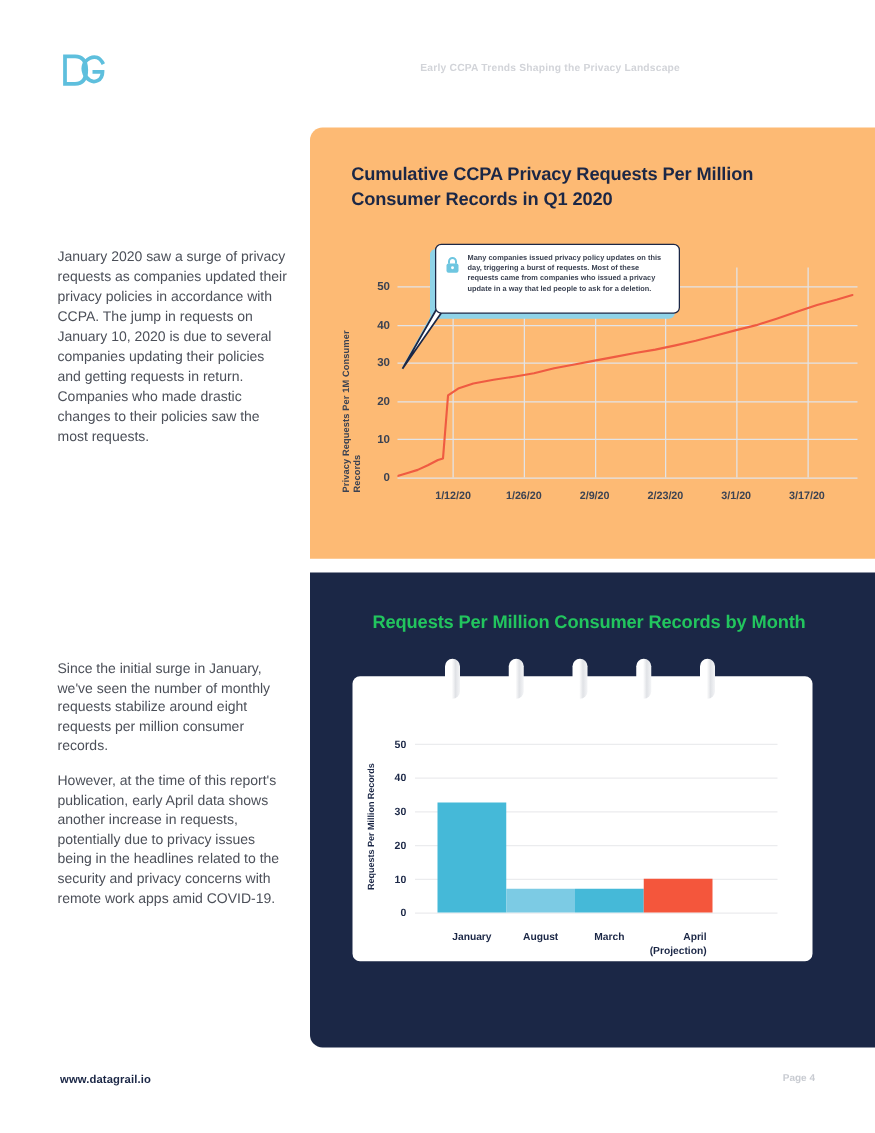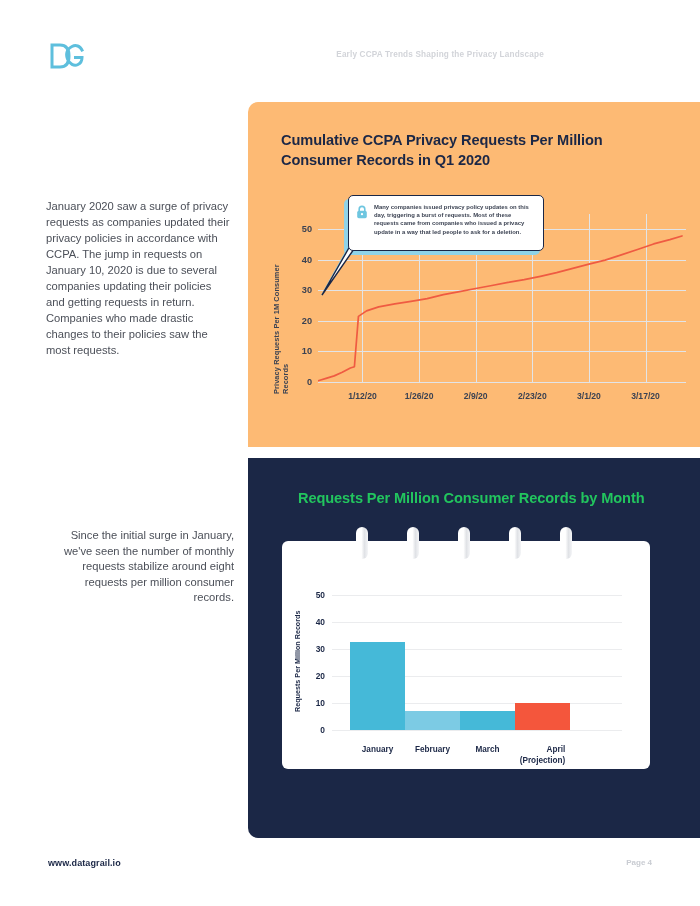--- a/index.html
+++ b/index.html
@@ -43,21 +43,20 @@
     line-height: 16px;
     color: #4b4f58;
   }
   .left-col-2 {
     position: absolute;
     left: 46px; top: 528px;
     width: 188px;
     font-size: 11.2px;
     line-height: 15.6px;
     color: #4b4f58;
-    text-align: right;
   }
   .left-col-2 p + p { margin-top: 12px; }
 
   
   .panel-light {
     position: absolute;
     left: 248px; top: 102px;
     width: 452px;
     height: 345px;
     background: #fdba74;
@@ -310,20 +309,21 @@
       <path d="M32 7 C30 3 26 1.5 22 3.5 C17 6 15.5 11 17.5 16 C19.5 21 24 23.5 28 21.5 C31 20 32 17.5 32 14.5 L25.5 14.5" fill="none" stroke="#5ebfdd" stroke-width="3" stroke-linecap="square"></path>
     </svg>
   </div>
   <div class="header-title">Early CCPA Trends Shaping the Privacy Landscape</div>
 </div>
 
 <div class="left-col-1">January 2020 saw a surge of privacy requests as companies updated their privacy policies in accordance with CCPA. The jump in requests on January 10, 2020 is due to several companies updating their policies and getting requests in return. Companies who made drastic changes to their policies saw the most requests.</div>
 
 <div class="left-col-2">
   <p>Since the initial surge in January, we've seen the number of monthly requests stabilize around eight requests per million consumer records.</p>
+  <p>However, at the time of this report's publication, early April data shows another increase in requests, potentially due to privacy issues being in the headlines related to the security and privacy concerns with remote work apps amid COVID-19.</p>
 </div>
 
 <div class="panel-light">
   <div class="panel-light-title">Cumulative CCPA Privacy Requests Per Million Consumer Records in Q1 2020</div>
 
   <div class="linechart-wrap">
     <div class="ylabel-rot">Privacy Requests Per 1M Consumer Records</div>
     <div class="plot2-holder"></div>
     <div class="plot1" id="plot1">
         <div class="gridline-h" style="top: 168px;"></div>
@@ -391,21 +391,21 @@
           <div class="ytick2" style="top: 81px;">20</div>
           <div class="gridline-h2" style="top: 54px;"></div>
           <div class="ytick2" style="top: 54px;">30</div>
           <div class="gridline-h2" style="top: 27px;"></div>
           <div class="ytick2" style="top: 27px;">40</div>
           <div class="gridline-h2" style="top: 0px;"></div>
           <div class="ytick2" style="top: 0px;">50</div>
           <div class="bar" style="left: 18px; width: 55px; height: 87.75px; background: rgb(69, 185, 216);"></div>
           <div class="bar-label" style="left: 45.5px;"><span>January</span></div>
           <div class="bar" style="left: 73px; width: 55px; height: 19.44px; background: rgb(124, 203, 228);"></div>
-          <div class="bar-label" style="left: 100.5px;"><span>February</span></div>
+          <div class="bar-label" style="left: 100.5px;"><span>August</span></div>
           <div class="bar" style="left: 128px; width: 55px; height: 19.44px; background: rgb(69, 185, 216);"></div>
           <div class="bar-label" style="left: 155.5px;"><span>March</span></div>
           <div class="bar" style="left: 183px; width: 55px; height: 27px; background: rgb(244, 86, 60);"></div>
           <div class="bar-label" style="left: 210.5px; text-align: right;"><span>April</span><br><span>(Projection)</span></div>
         </div>
     </div>
   </div>
 </div>
 
 <div class="rings" id="rings">

